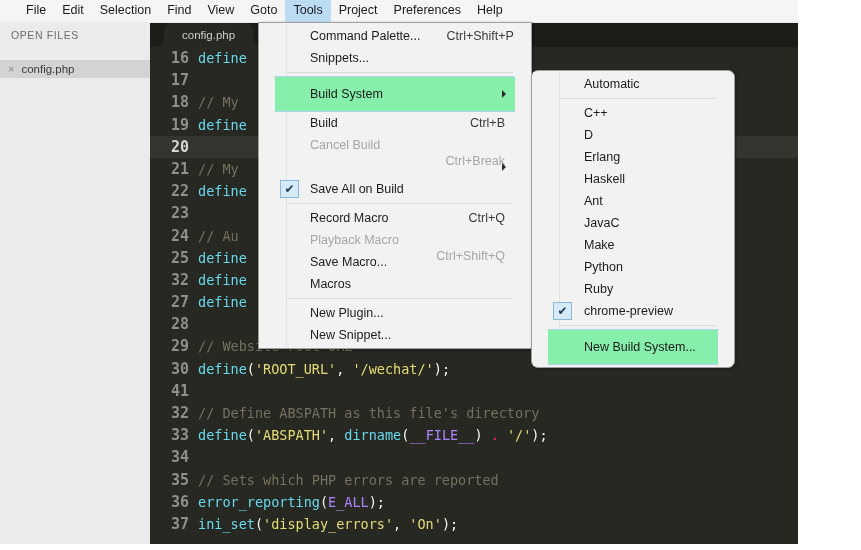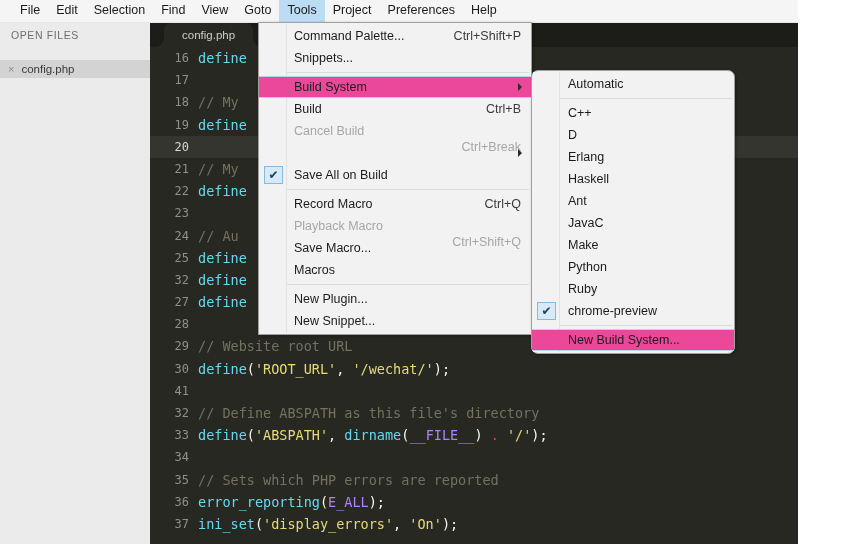--- a/index.html
+++ b/index.html
@@ -26,21 +26,21 @@
   }
 
   
   .menubar {
     position: absolute;
     left: 0; top: 0;
     width: 798px; height: 23px;
     background: #f5f5f5;
     display: flex;
     align-items: center;
-    padding-left: 12px;
+    padding-left: 18px;
     border-bottom: 1px solid #e8e8e8;
     z-index: 40;
   }
   .menubar-item {
     font-size: 12.5px;
     color: #1a1a1a;
     padding: 3px 8px 4px 8px;
     line-height: 15px;
     white-space: nowrap;
     cursor: default;
@@ -129,41 +129,42 @@
     white-space: pre;
     display: flex;
   }
   .code-line.hl { background: #34352e; }
   .gutter {
     width: 48px;
     min-width: 48px;
     text-align: right;
     padding-right: 9px;
     color: #8f908a;
-    font-size: 12px;
+    font-size: 15px;
     user-select: none;
+    font-weight: bold;
   }
   .code-line.hl .gutter { color: #d8d8d2; }
   .code-text { color: #f8f8f2; }
 
   
   .t-com  { color: #75715e; }
   .t-fn   { color: #66d9ef; }
   .t-str  { color: #e6db74; }
   .t-pun  { color: #f8f8f2; }
   .t-cst  { color: #ae81ff; }
   .t-op   { color: #f92672; }
 
   
   .menu {
     position: absolute;
     background: #f2f2f2;
     border: 1px solid #a0a0a0;
     box-shadow: 1px 1px 3px rgba(0,0,0,0.30);
-    padding: 2px 0;
+    padding: 2px 16px;
     z-index: 60;
     font-size: 12.5px;
     color: #1b1b1b;
   }
   .menu .gutter-col {
     position: absolute;
     left: 1px; top: 1px; bottom: 1px;
     width: 27px;
     background: #f2f2f2;
     border-right: 1px solid #e2e2e2;
@@ -173,24 +174,24 @@
     height: 22px;
     display: flex;
     align-items: center;
     padding-left: 35px;
     padding-right: 10px;
     white-space: nowrap;
     cursor: default;
     z-index: 2;
   }
   .menu-item.sel {
-    background: #ec4899;
+    background: #86efac;
     border-top: 1px solid #b3d4ef;
     border-bottom: 1px solid #b3d4ef;
-    height: 22px;
+    height: 36px;
   }
   .menu-item.disabled { color: #a6a6a6; }
   .menu-item .label { flex: 1; }
   .menu-item .accel {
     color: #3a3a3a;
     padding-left: 26px;
     font-size: 12.5px;
   }
   .menu-item.disabled .accel { color: #a6a6a6; margin-top: 32px; }
   .menu-item .arrow {

